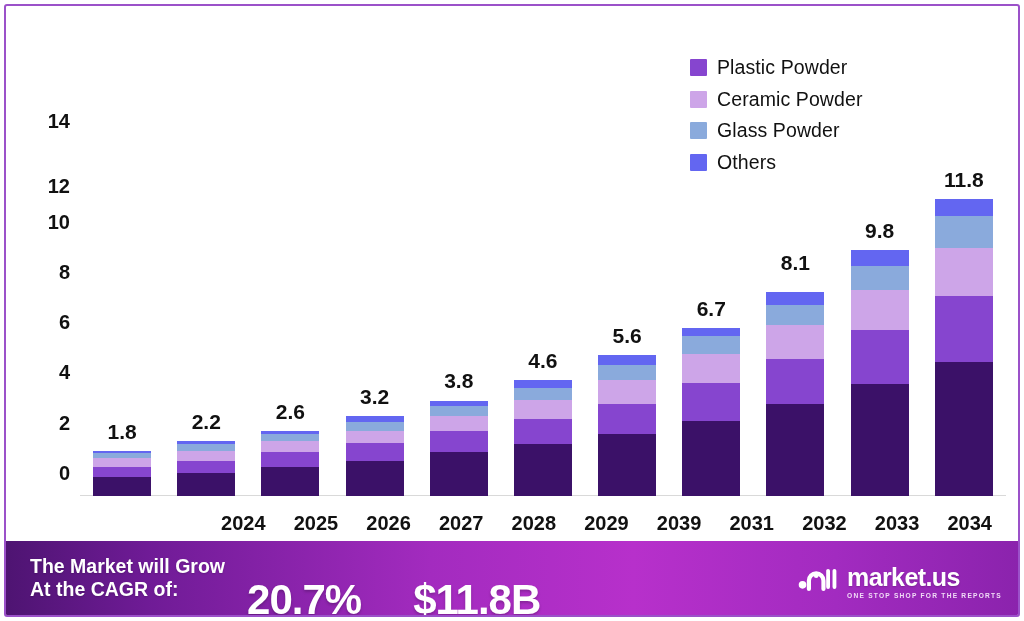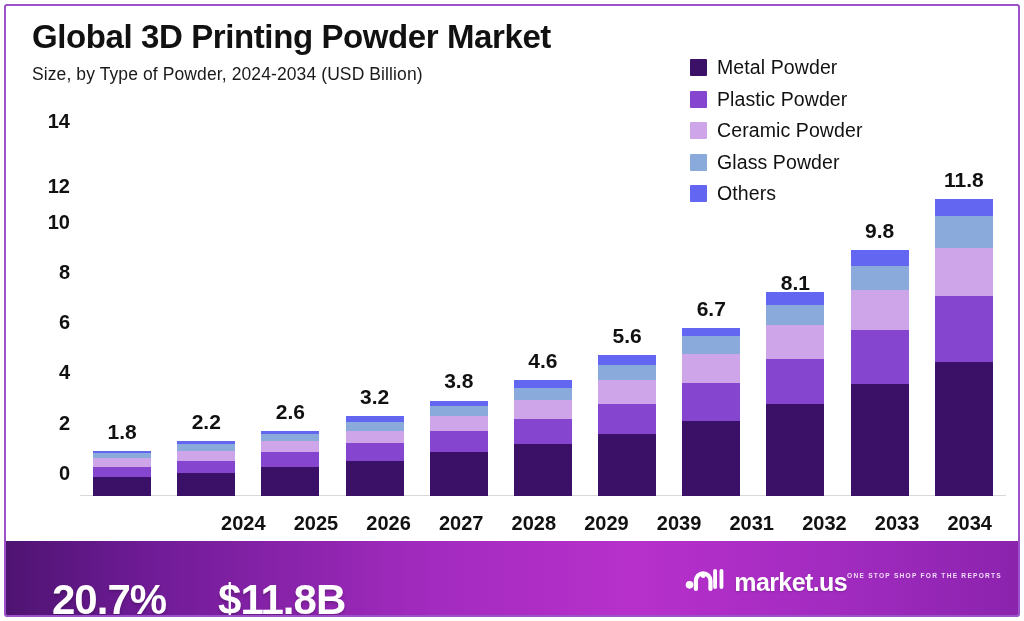--- a/index.html
+++ b/index.html
@@ -92,46 +92,38 @@
     font-size:42px;font-weight:bold;letter-spacing:-1px;white-space:nowrap;
     text-shadow:0 2px 3px rgba(0,0,0,.22);
     margin-top:44px;
   }
   .gap-a{width:22px;}
   .gap-b{width:32px;}
   .gap-c{width:20px;}
   .gap-d{width:22px;}
   .logo{display:flex;align-items:center;gap:9px;margin-left:auto;}
   .logo-mark{width:40px;height:30px;flex:0 0 auto;}
-  .logo-text-wrap{display:flex;flex-direction:row;line-height:1;margin-top:8px;}
+  .logo-text-wrap{display:flex;flex-direction:column;line-height:1;margin-top:8px;}
   .logo-word{
     font-size:25px;font-weight:bold;letter-spacing:-0.6px;color:#ffffff;
     text-shadow:0 1px 2px rgba(0,0,0,.2);
   }
   .logo-tag{
     font-size:6.6px;letter-spacing:1.25px;color:#f1dcf7;margin-top:3px;
     font-weight:bold;
   }
 </style>
 </head>
 <body>
 
 <div id="infographic">
   <div class="card">
 
-    <div class="header">
-      <div class="chart-title">Global 3D Printing Powder Market</div>
-      <div class="chart-subtitle">Size, by Type of Powder, 2024-2034 (USD Billion)</div>
-    </div>
 
     <div class="legend" id="legend">
-        <div class="legend-item">
-          <span class="legend-swatch" style="background: rgb(59, 17, 104);"></span>
-          <span class="legend-label">Metal Powder</span>
-        </div>
         <div class="legend-item">
           <span class="legend-swatch" style="background: rgb(134, 69, 207);"></span>
           <span class="legend-label">Plastic Powder</span>
         </div>
         <div class="legend-item">
           <span class="legend-swatch" style="background: rgb(205, 165, 232);"></span>
           <span class="legend-label">Ceramic Powder</span>
         </div>
         <div class="legend-item">
           <span class="legend-swatch" style="background: rgb(138, 170, 220);"></span>
@@ -238,21 +230,21 @@
               <div class="bar-total" style="bottom: 184.457px;">6.7</div>
             </div>
             <div class="bar-col">
               <div class="bar" style="margin-bottom: 9px;">
                 <div class="seg" title="Others 2032: 0.5" style="background: rgb(99, 102, 241); height: 12.5714px;"></div>
                 <div class="seg" title="Glass Powder 2032: 0.8" style="background: rgb(138, 170, 220); height: 20.1143px;"></div>
                 <div class="seg" title="Ceramic Powder 2032: 1.35" style="background: rgb(205, 165, 232); height: 33.9429px;"></div>
                 <div class="seg" title="Plastic Powder 2032: 1.8" style="background: rgb(134, 69, 207); height: 45.2571px;"></div>
                 <div class="seg" title="Metal Powder 2032: 3.65" style="background: rgb(59, 17, 104); height: 91.7714px;"></div>
               </div>
-              <div class="bar-total" style="bottom: 210px;">8.1</div>
+              <div class="bar-total" style="bottom: 230px;">8.1</div>
             </div>
             <div class="bar-col">
               <div class="bar" style="margin-bottom: 9px;">
                 <div class="seg" title="Others 2033: 0.65" style="background: rgb(99, 102, 241); height: 16.3429px;"></div>
                 <div class="seg" title="Glass Powder 2033: 0.95" style="background: rgb(138, 170, 220); height: 23.8857px;"></div>
                 <div class="seg" title="Ceramic Powder 2033: 1.6" style="background: rgb(205, 165, 232); height: 40.2286px;"></div>
                 <div class="seg" title="Plastic Powder 2033: 2.15" style="background: rgb(134, 69, 207); height: 54.0571px;"></div>
                 <div class="seg" title="Metal Powder 2033: 4.45" style="background: rgb(59, 17, 104); height: 111.886px;"></div>
               </div>
               <div class="bar-total" style="bottom: 262.4px;">9.8</div>
@@ -280,20 +272,24 @@
         <div class="x-label">2029</div>
         <div class="x-label">2039</div>
         <div class="x-label">2031</div>
         <div class="x-label">2032</div>
         <div class="x-label">2033</div>
         <div class="x-label">2034</div>
       </div>
 
     <div class="footer">
       <div class="footer-block">
+        <div>
+          <div class="footer-text">The Market will Grow</div>
+          <div class="footer-text">At the CAGR of:</div>
+        </div>
         <div class="gap-a"></div>
         <div class="footer-value">20.7%</div>
       </div>
 
       <div class="gap-b"></div>
 
       <div class="footer-block">
         <div class="gap-c"></div>
         <div class="footer-value">$11.8B</div>
       </div>

